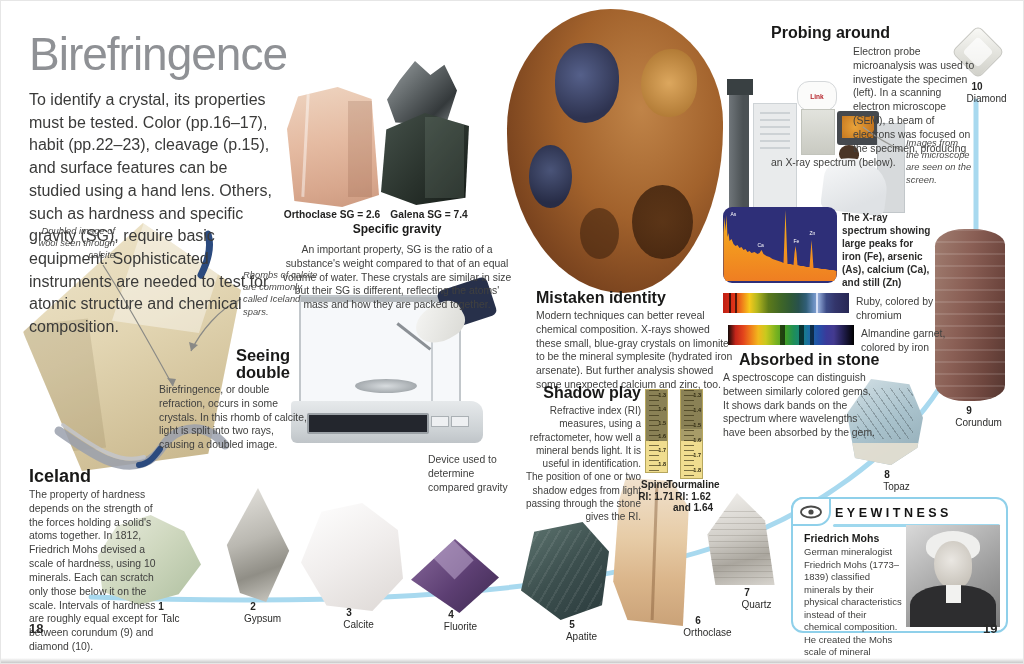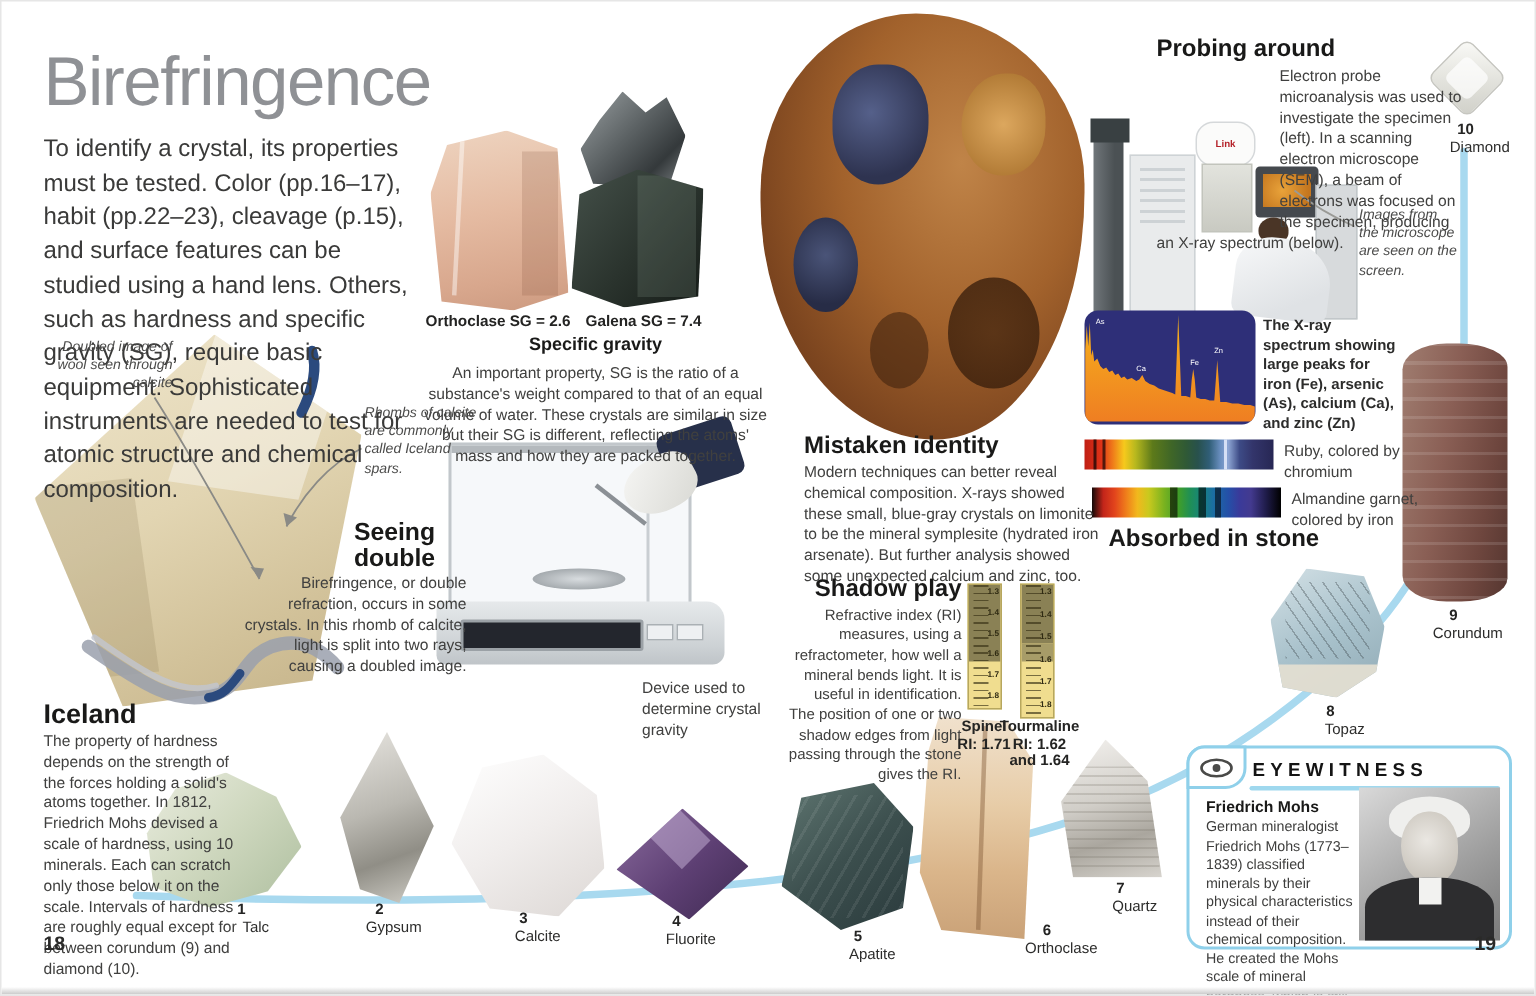--- a/index.html
+++ b/index.html
@@ -208,21 +208,21 @@
   <div class="abs z5 intro" style="left:28px;top:88px;width:252px;">To identify a crystal, its properties must be tested. Color (pp.16–17), habit (pp.22–23), cleavage (p.15), and surface features can be studied using a hand lens. Others, such as hardness and specific gravity (SG), require basic equipment. Sophisticated instruments are needed to test for atomic structure and chemical composition.</div>
 
   <div class="abs z5 cap" style="left:276px;top:208px;width:110px;text-align:center;">Orthoclase SG = 2.6</div>
   <div class="abs z5 cap" style="left:378px;top:208px;width:100px;text-align:center;">Galena SG = 7.4</div>
   <div class="abs z5 h-sec" style="left:282px;top:222px;width:228px;text-align:center;font-size:12px;">Specific gravity</div>
   <div class="abs z5 body-txt" style="left:280px;top:242px;width:232px;text-align:center;">An important property, SG is the ratio of a substance's weight compared to that of an equal volume of water. These crystals are similar in size but their SG is different, reflecting the atoms' mass and how they are packed together.</div>
 
   <div class="abs z5 ann" style="left:26px;top:224px;width:88px;text-align:right;">Doubled image of wool seen through calcite</div>
   <div class="abs z5 ann" style="left:242px;top:268px;width:80px;text-align:left;">Rhombs of calcite are commonly called Iceland spars.</div>
   <div class="abs z5 h-sec" style="left:212px;top:346px;width:100px;text-align:center;font-size:16.5px;">Seeing double</div>
-  <div class="abs z5 body-txt" style="left:158px;top:382px;width:152px;text-align:right;">Birefringence, or double refraction, occurs in some crystals. In this rhomb of calcite, light is split into two rays, causing a doubled image.</div>
+  <div class="abs z5 body-txt" style="left:158px;top:382px;width:152px;text-align:left;">Birefringence, or double refraction, occurs in some crystals. In this rhomb of calcite, light is split into two rays, causing a doubled image.</div>
 
   <div class="abs z5 h-sec big" style="left:28px;top:466px;">Iceland</div>
   <div class="abs z5 body-txt" style="left:28px;top:487px;width:132px;">The property of hardness depends on the strength of the forces holding a solid's atoms together. In 1812, Friedrich Mohs devised a scale of hardness, using 10 minerals. Each can scratch only those below it on the scale. Intervals of hardness are roughly equal except for between corundum (9) and diamond (10).</div>
 
   <div class="abs z5 h-sec" style="left:535px;top:289px;">Mistaken identity</div>
   <div class="abs z5 body-txt" style="left:535px;top:308px;width:202px;">Modern techniques can better reveal chemical composition. X-rays showed these small, blue-gray crystals on limonite to be the mineral symplesite (hydrated iron arsenate). But further analysis showed some unexpected calcium and zinc, too.</div>
 
   <div class="abs z5 h-sec" style="left:540px;top:384px;width:100px;text-align:right;">Shadow play</div>
   <div class="abs z5 body-txt" style="left:524px;top:403px;width:116px;text-align:right;font-size:10px;">Refractive index (RI) measures, using a refractometer, how well a mineral bends light. It is useful in identification. The position of one or two shadow edges from light passing through the stone gives the RI.</div>
   <div class="abs z5 minlabel" style="left:625px;top:478px;width:60px;">
@@ -234,27 +234,28 @@
     <span class="numlbl" style="width:52px;">RI: 1.62 and 1.64</span>
   </div>
 
   <div class="abs z5 h-sec" style="left:770px;top:24px;">Probing around</div>
   <div class="abs z5 body-txt" style="left:770px;top:44px;width:206px;">
     <span style="float:left;width:82px;height:72px;margin-top:34px;"></span>
     <span>Electron probe microanalysis was used to investigate the specimen (left). In a scanning electron microscope (SEM), a beam of electrons was focused on the specimen, producing an X-ray spectrum (below).</span>
   </div>
   <div class="abs z5 ann" style="left:905px;top:136px;width:66px;">Images from the microscope are seen on the screen.</div>
 
-  <div class="abs z5" style="left:841px;top:210px;width:92px;font-size:10px;font-weight:700;color:#2c2c2b;line-height:1.3;">The X-ray spectrum showing large peaks for iron (Fe), arsenic (As), calcium (Ca), and zinc (Zn)</div>
+  <div class="abs z5" style="left:841px;top:210px;width:92px;font-size:10px;font-weight:700;color:#2c2c2b;line-height:1.3;">The X-ray spectrum showing large peaks for iron (Fe), arsenic (As), calcium (Ca), and still (Zn)</div>
 
   <div class="abs z5 body-txt" style="left:855px;top:294px;width:92px;">Ruby, colored by chromium</div>
   <div class="abs z5 body-txt" style="left:860px;top:326px;width:100px;">Almandine garnet, colored by iron</div>
   <div class="abs z5 h-sec" style="left:738px;top:351px;">Absorbed in stone</div>
-
-  <div class="abs z5 body-txt" style="left:427px;top:452px;width:82px;">Device used to determine crystal gravity</div>
+  <div class="abs z5 body-txt" style="left:722px;top:370px;width:152px;">A spectroscope can distinguish between similarly colored gems. It shows dark bands on the spectrum where wavelengths have been absorbed by the gem.</div>
+
+  <div class="abs z5 body-txt" style="left:427px;top:452px;width:82px;">Device used to determine compared gravity</div>
 
   <div class="abs z5 minlabel" style="left:130px;top:600px;width:60px;">
     <span class="numlbl">1</span>
     <span class="namelbl">Talc</span>
   </div>
   <div class="abs z5 minlabel" style="left:222px;top:600px;width:60px;">
     <span class="numlbl">2</span>
     <span class="namelbl">Gypsum</span>
   </div>
   <div class="abs z5 minlabel" style="left:318px;top:606px;width:60px;">

